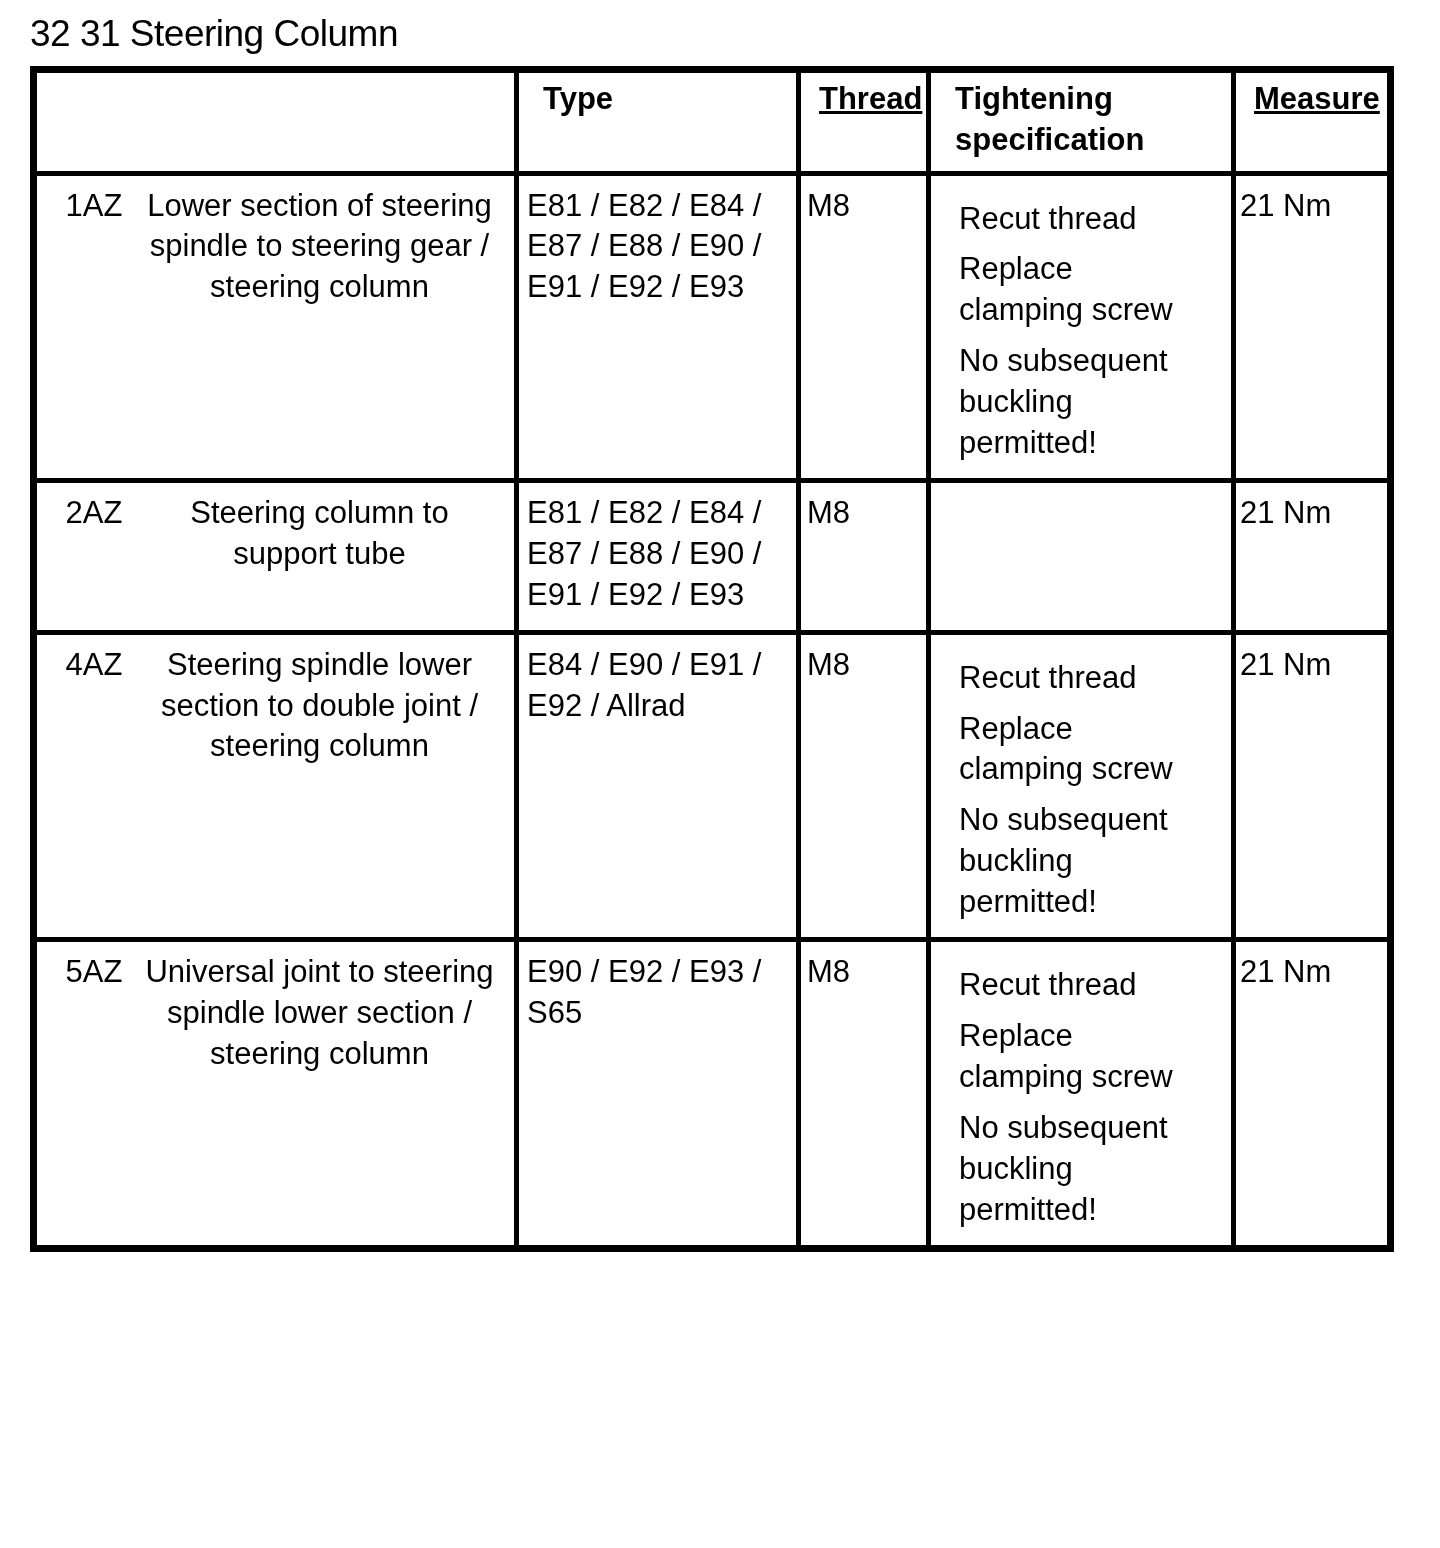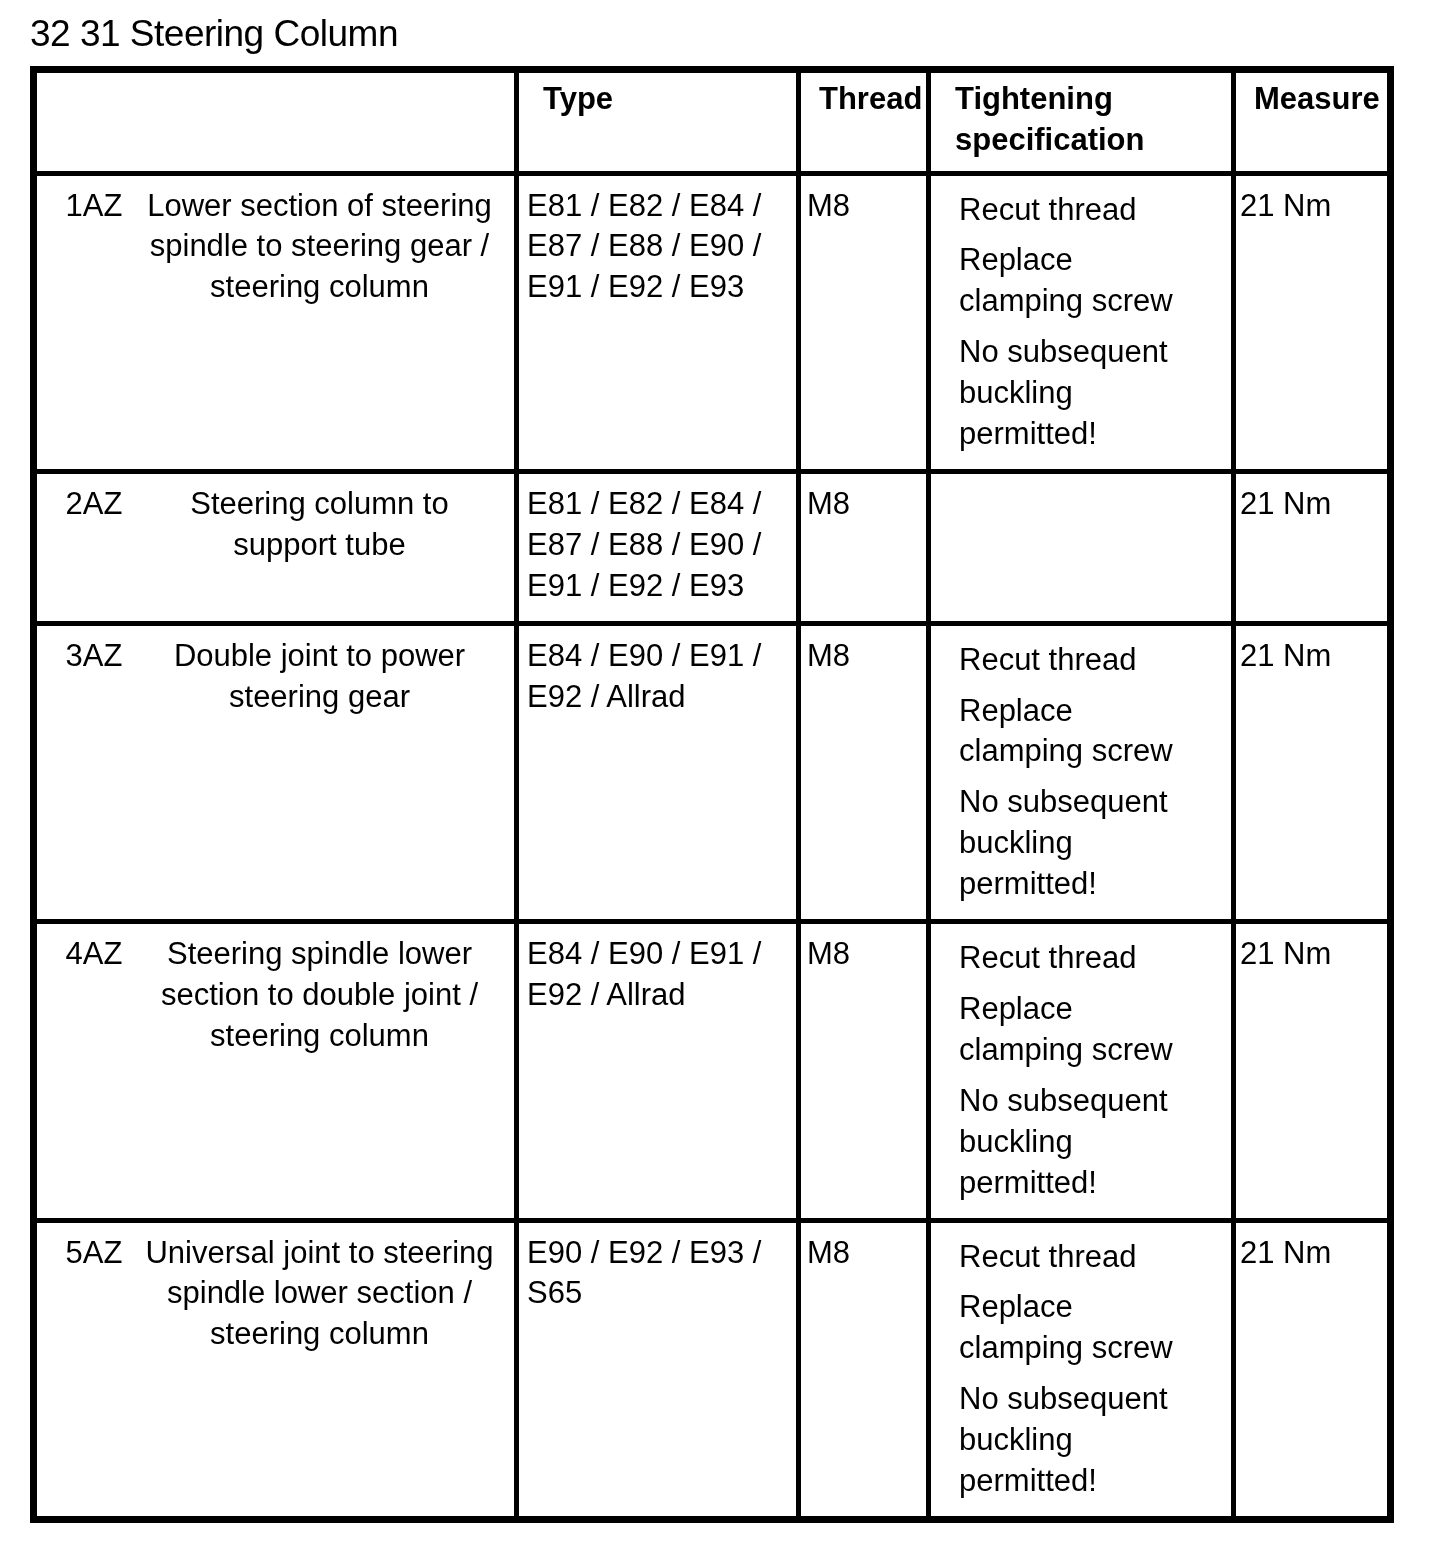--- a/index.html
+++ b/index.html
@@ -32,29 +32,29 @@
     vertical-align: top;
     text-align: left;
     font-size: 31px;
     line-height: 1.32;
     overflow: visible;
   }
   th {
     font-weight: bold;
     padding: 6px 4px 10px 24px;
   }
-  th.c-thread, th.c-measure { white-space: nowrap; padding-left: 18px; }
+  th.c-thread, th.c-measure { white-space: nowrap; padding-left: 18px; text-decoration: underline; }
   td { padding: 10px 4px 14px 8px; }
   td.c-item { padding: 10px 8px 14px 10px; text-align: center; }
   .row-id   { display: inline-block; width: 86px;  vertical-align: top; }
   .row-desc { display: inline-block; width: 365px; vertical-align: top; }
   td.c-thread { padding-left: 6px; }
   td.c-tight  { padding: 10px 32px 14px 28px; }
   td.c-tight p { margin: 10px 0 0 0; }
-  td.c-tight p:first-child { margin-top: 4px; }
+  td.c-tight p:first-child { margin-top: 13px; }
   td.c-measure { padding-left: 4px; }
 </style>
 </head>
 <body>
 
 <div class="page">
   <h1 class="doc-title">32 31 Steering Column</h1>
 
   <table class="spec">
     <colgroup>
@@ -92,33 +92,20 @@
       <tr>
         <td class="c-item">
           <span class="row-id">2AZ</span><span class="row-desc">Steering column to support tube</span>
         </td>
         <td class="c-type">E81 / E82 / E84 / E87 / E88 / E90 / E91 / E92 / E93</td>
         <td class="c-thread">M8</td>
         <td class="c-tight"></td>
         <td class="c-measure">21 Nm</td>
       </tr>
 
-      <tr>
-        <td class="c-item">
-          <span class="row-id">3AZ</span><span class="row-desc">Double joint to power steering gear</span>
-        </td>
-        <td class="c-type">E84 / E90 / E91 / E92 / Allrad</td>
-        <td class="c-thread">M8</td>
-        <td class="c-tight">
-          <p>Recut thread</p>
-          <p>Replace clamping screw</p>
-          <p>No subsequent buckling permitted!</p>
-        </td>
-        <td class="c-measure">21 Nm</td>
-      </tr>
 
       <tr>
         <td class="c-item">
           <span class="row-id">4AZ</span><span class="row-desc">Steering spindle lower section to double joint / steering column</span>
         </td>
         <td class="c-type">E84 / E90 / E91 / E92 / Allrad</td>
         <td class="c-thread">M8</td>
         <td class="c-tight">
           <p>Recut thread</p>
           <p>Replace clamping screw</p>

